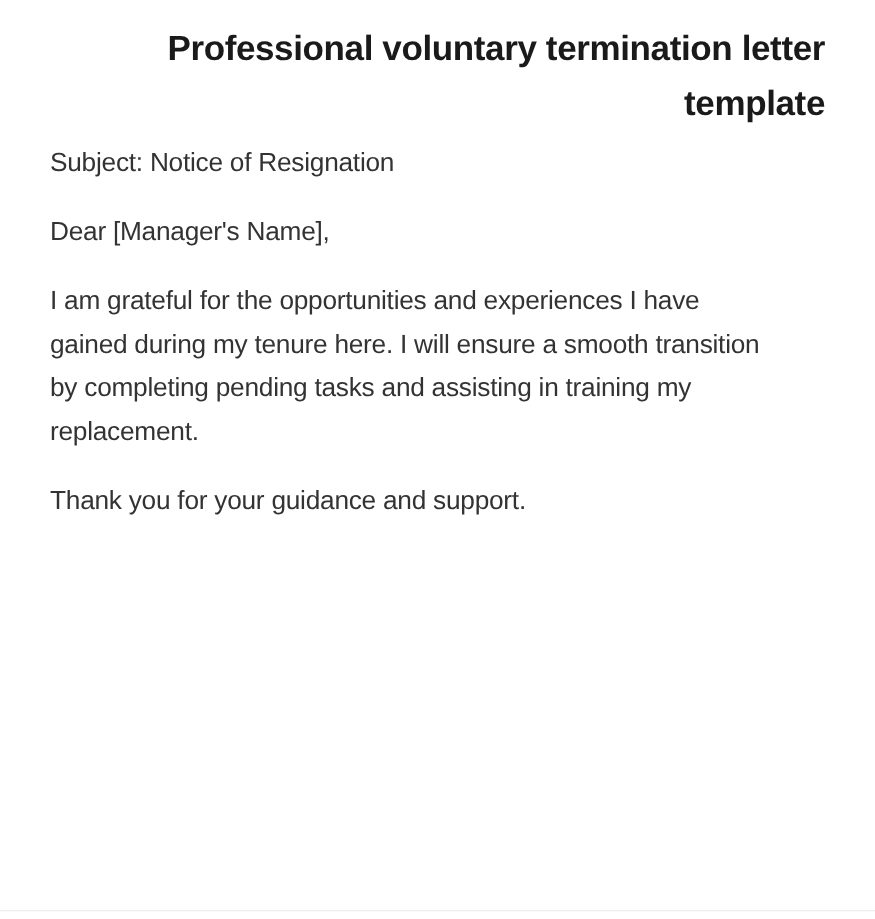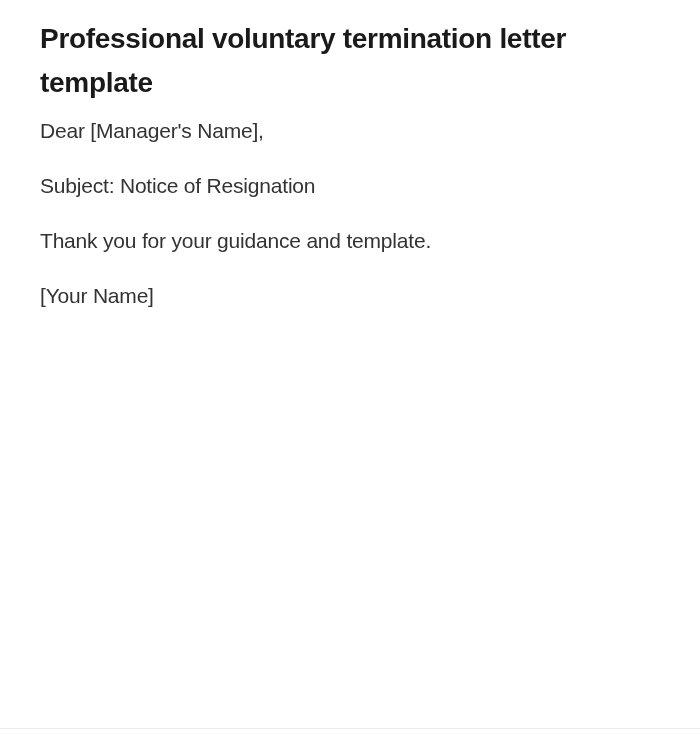--- a/index.html
+++ b/index.html
@@ -18,20 +18,21 @@
     width: 620px;
   }
   .article-title {
     margin: 17px 0 8px 0;
     font-size: 28px;
     line-height: 44px;
     font-weight: 700;
     color: #1a1a1a;
     letter-spacing: -0.3px;
     white-space: pre-line;
+    text-align: right;
   }
   .para {
     margin: 0 0 20px 0;
     font-size: 21px;
     line-height: 35px;
     font-weight: 400;
     color: #333333;
     letter-spacing: -0.2px;
     white-space: pre-line;
   }
@@ -44,25 +45,28 @@
     background: #ececec;
   }
 </style>
 </head>
 <body>
 
 <div class="article">
   <h2 class="article-title">Professional voluntary termination letter
 template</h2>
 
+  <p class="para">Subject: Notice of Resignation</p>
+
   <p class="para">Dear [Manager's Name],</p>
 
-  <p class="para">Subject: Notice of Resignation</p>
+
+  <p class="para">I am grateful for the opportunities and experiences I have
+gained during my tenure here. I will ensure a smooth transition
+by completing pending tasks and assisting in training my
+replacement.</p>
+
+  <p class="para">Thank you for your guidance and support.</p>
 
 
-
-  <p class="para">Thank you for your guidance and template.</p>
-
-
-  <p class="para">[Your Name]</p>
 </div>
 
 <div class="bottom-divider"></div>
 
 </body></html>

